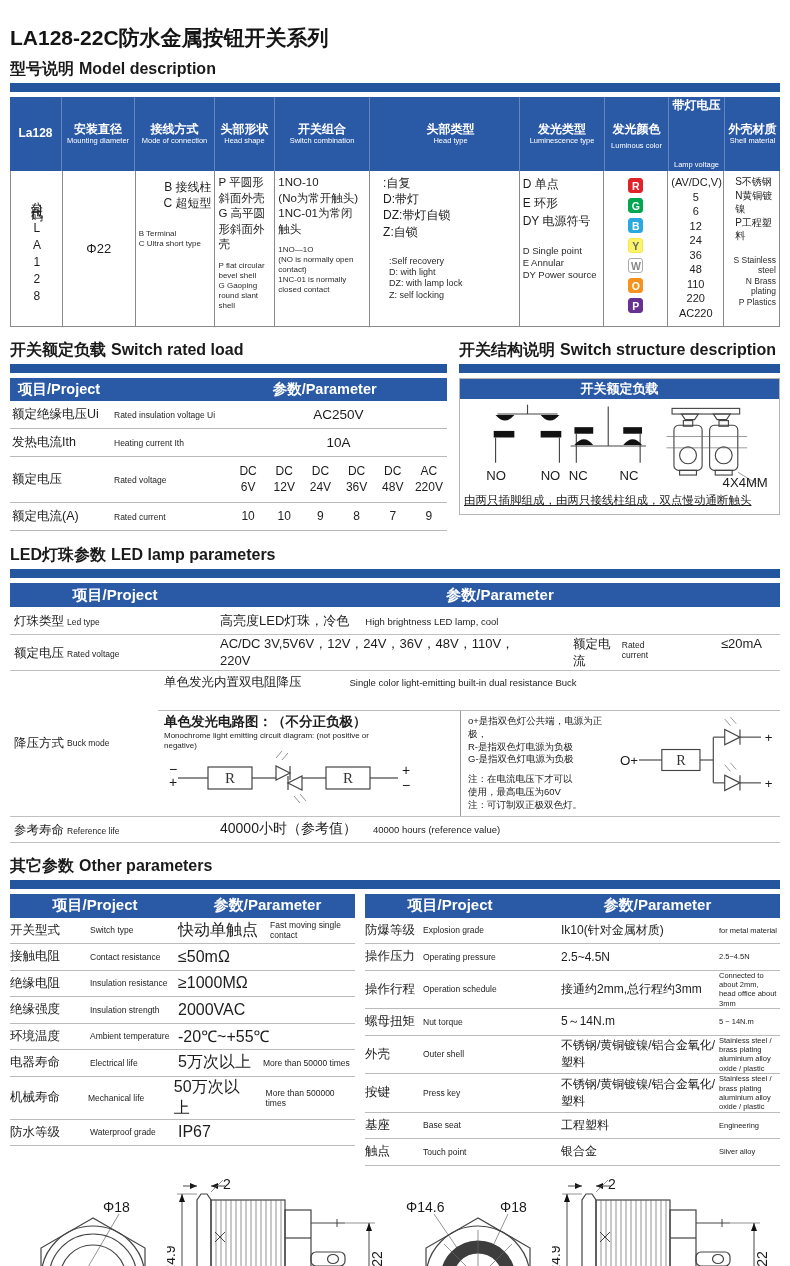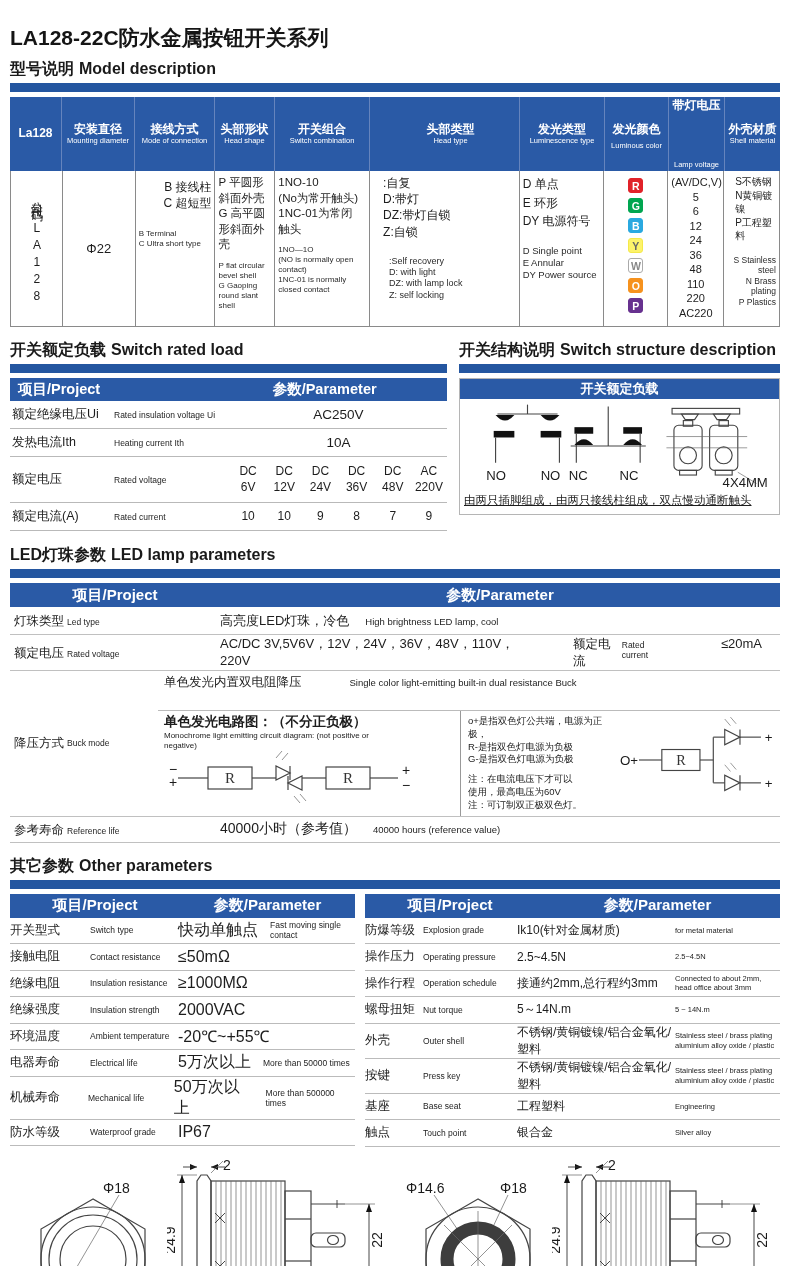--- a/index.html
+++ b/index.html
@@ -85,21 +85,21 @@
   .ohead { display:flex; background:#2a5aa6; color:#fff; font-weight:bold; font-size:15px; height:24px; align-items:center; }
   .oh-project { width:170px; text-align:center; }
   .oh-param { flex:1; text-align:center; }
   .orow { display:flex; align-items:center; border-bottom:1px solid #bbb; min-height:26.5px; }
   .ot-left .o-zh { width:80px; font-size:12.5px; }
   .ot-left .o-en { width:88px; font-size:8.5px; }
   .ot-left .o-vzh { font-size:16px; }
   .ot-left .o-ven { font-size:8.5px; margin-left:12px; line-height:1.2; }
   .ot-right .o-zh { width:58px; font-size:12.5px; }
   .ot-right .o-en { width:94px; font-size:8.5px; }
-  .ot-right .o-vzh { font-size:12px; width:158px; }
+  .ot-right .o-vzh { font-size:12px; width:158px;margin-left:44px; }
   .ot-right .o-ven { font-size:7.5px; flex:1; line-height:1.25; }
 
   
   .drawings { display:flex; margin-top:10px; }
   .dgroup { width:385px; }
   .dviews { display:flex; align-items:center; justify-content:center; }
   svg { display:block; }
   .dln { stroke:#444; stroke-width:1.2; fill:none; }
   .thin { stroke:#666; stroke-width:0.7; fill:none; }
   .dim { stroke:#333; stroke-width:0.9; fill:none; }

